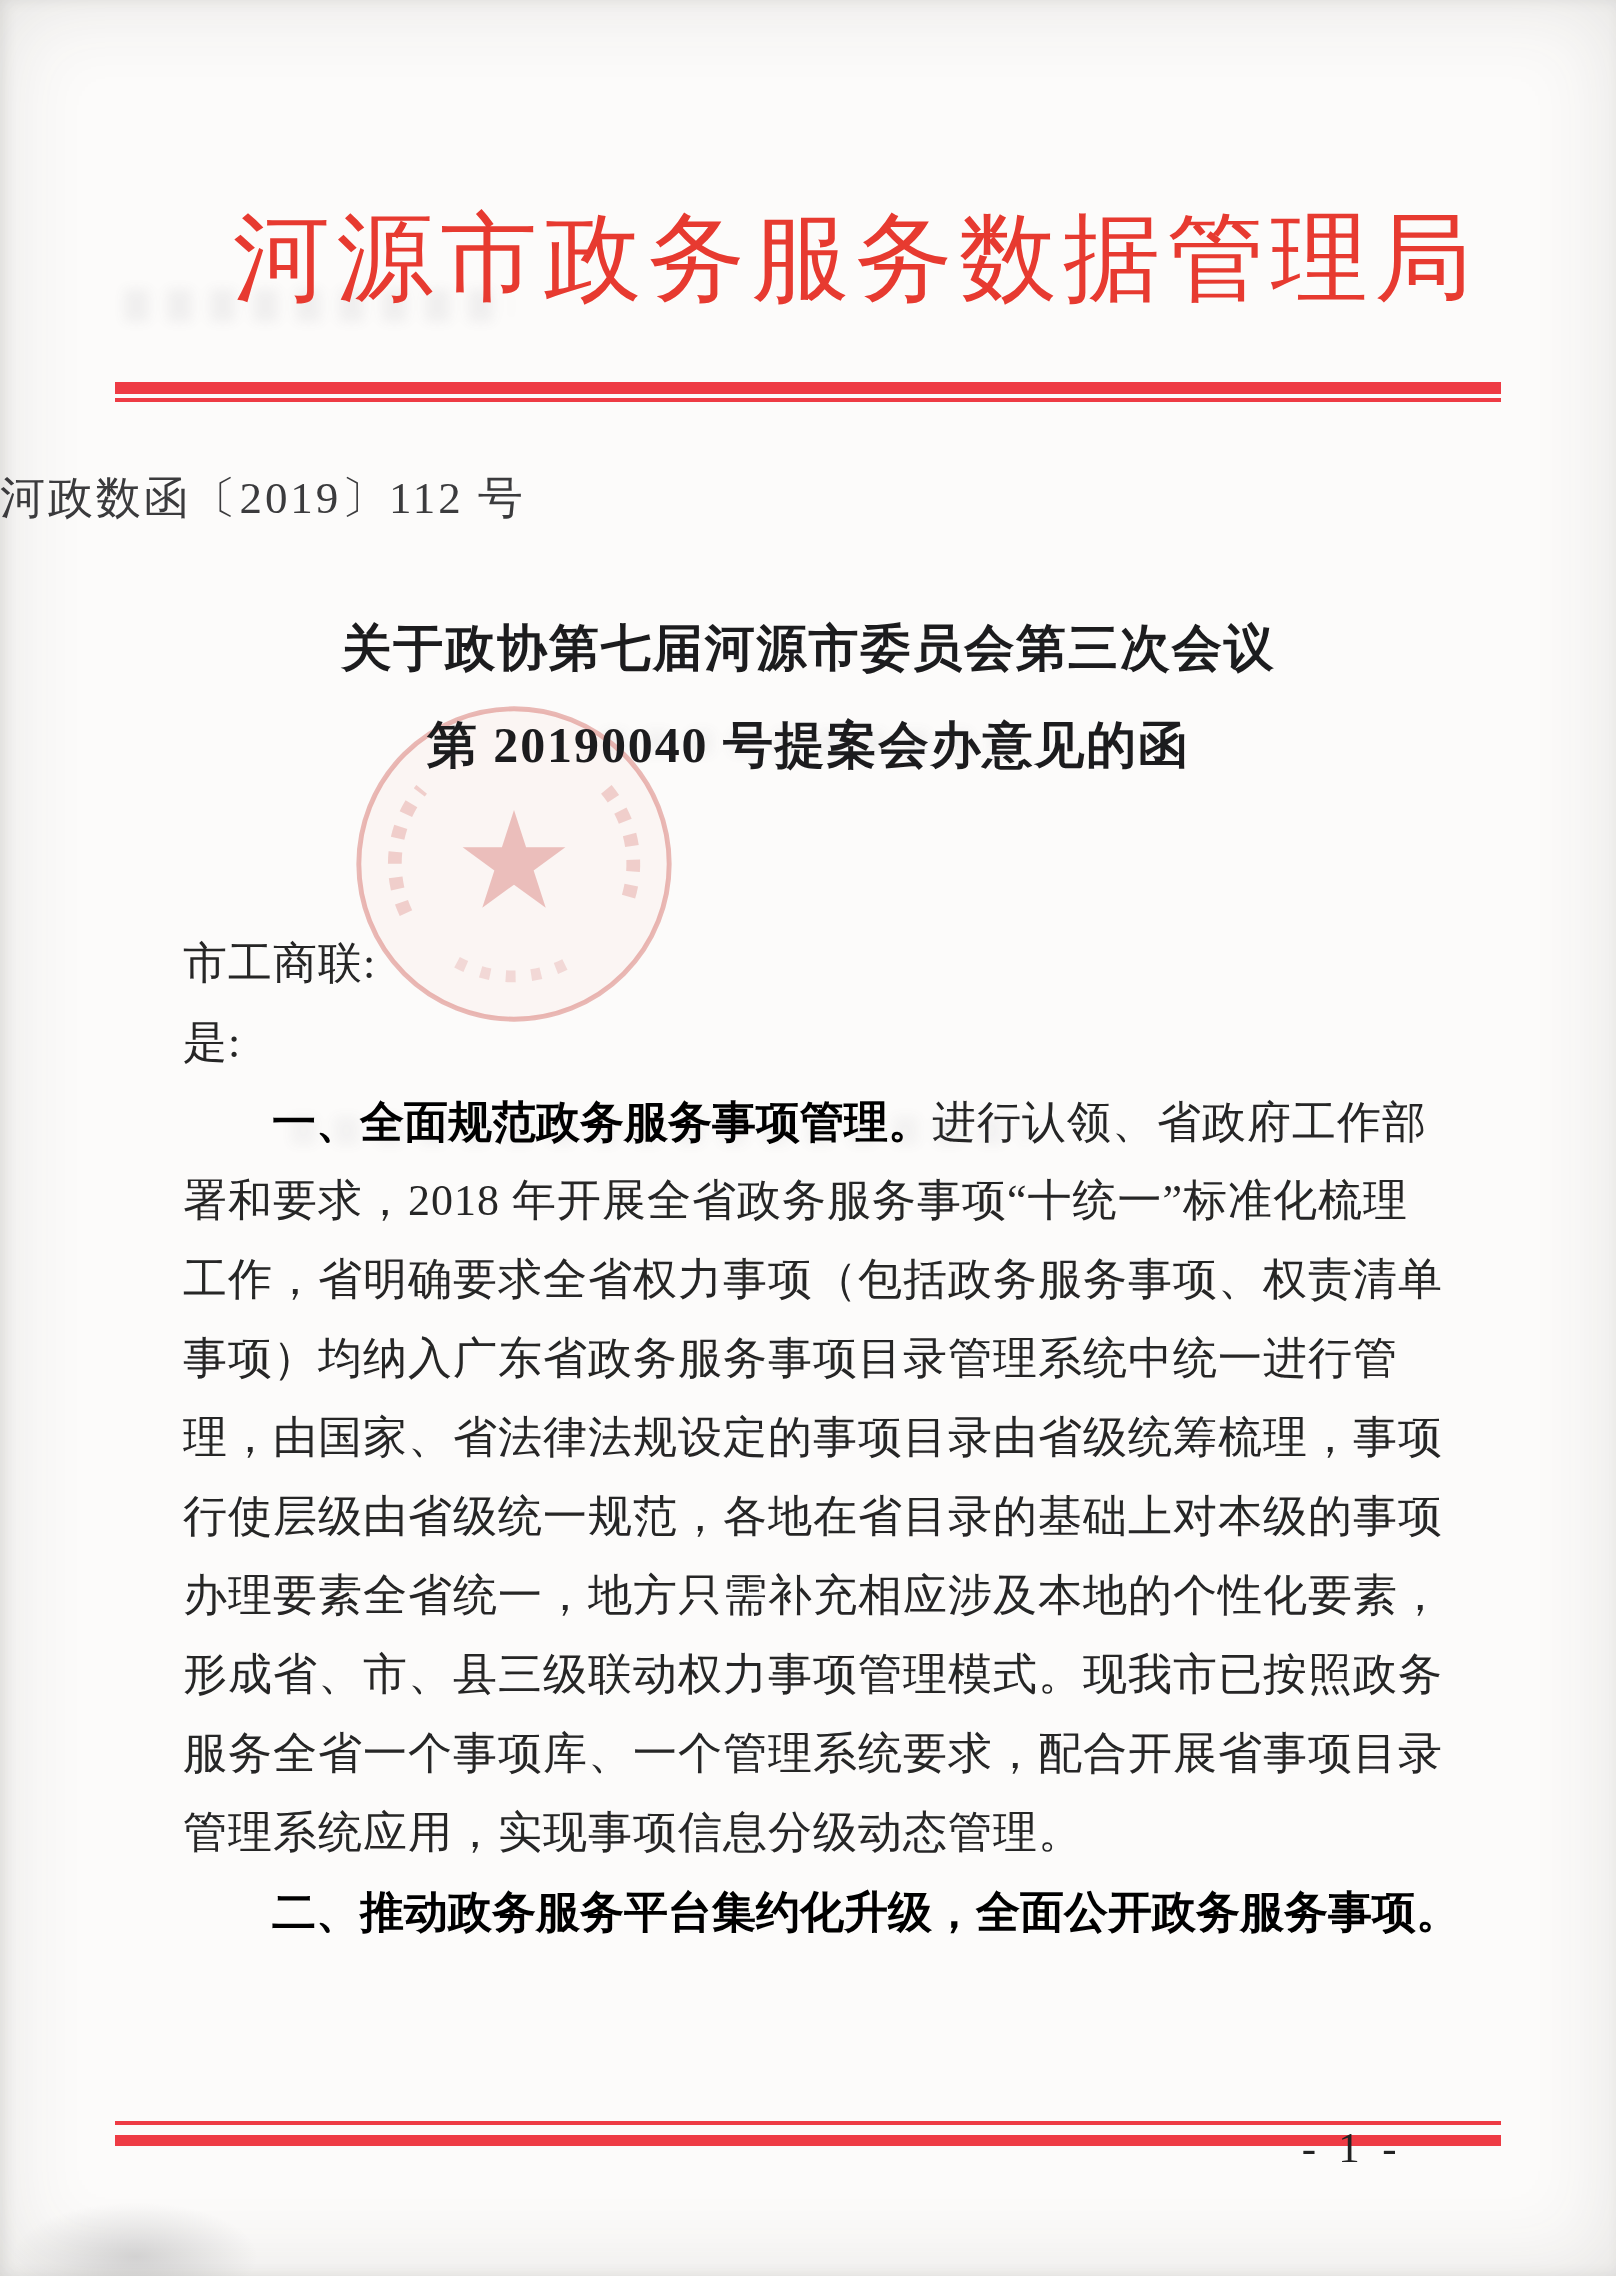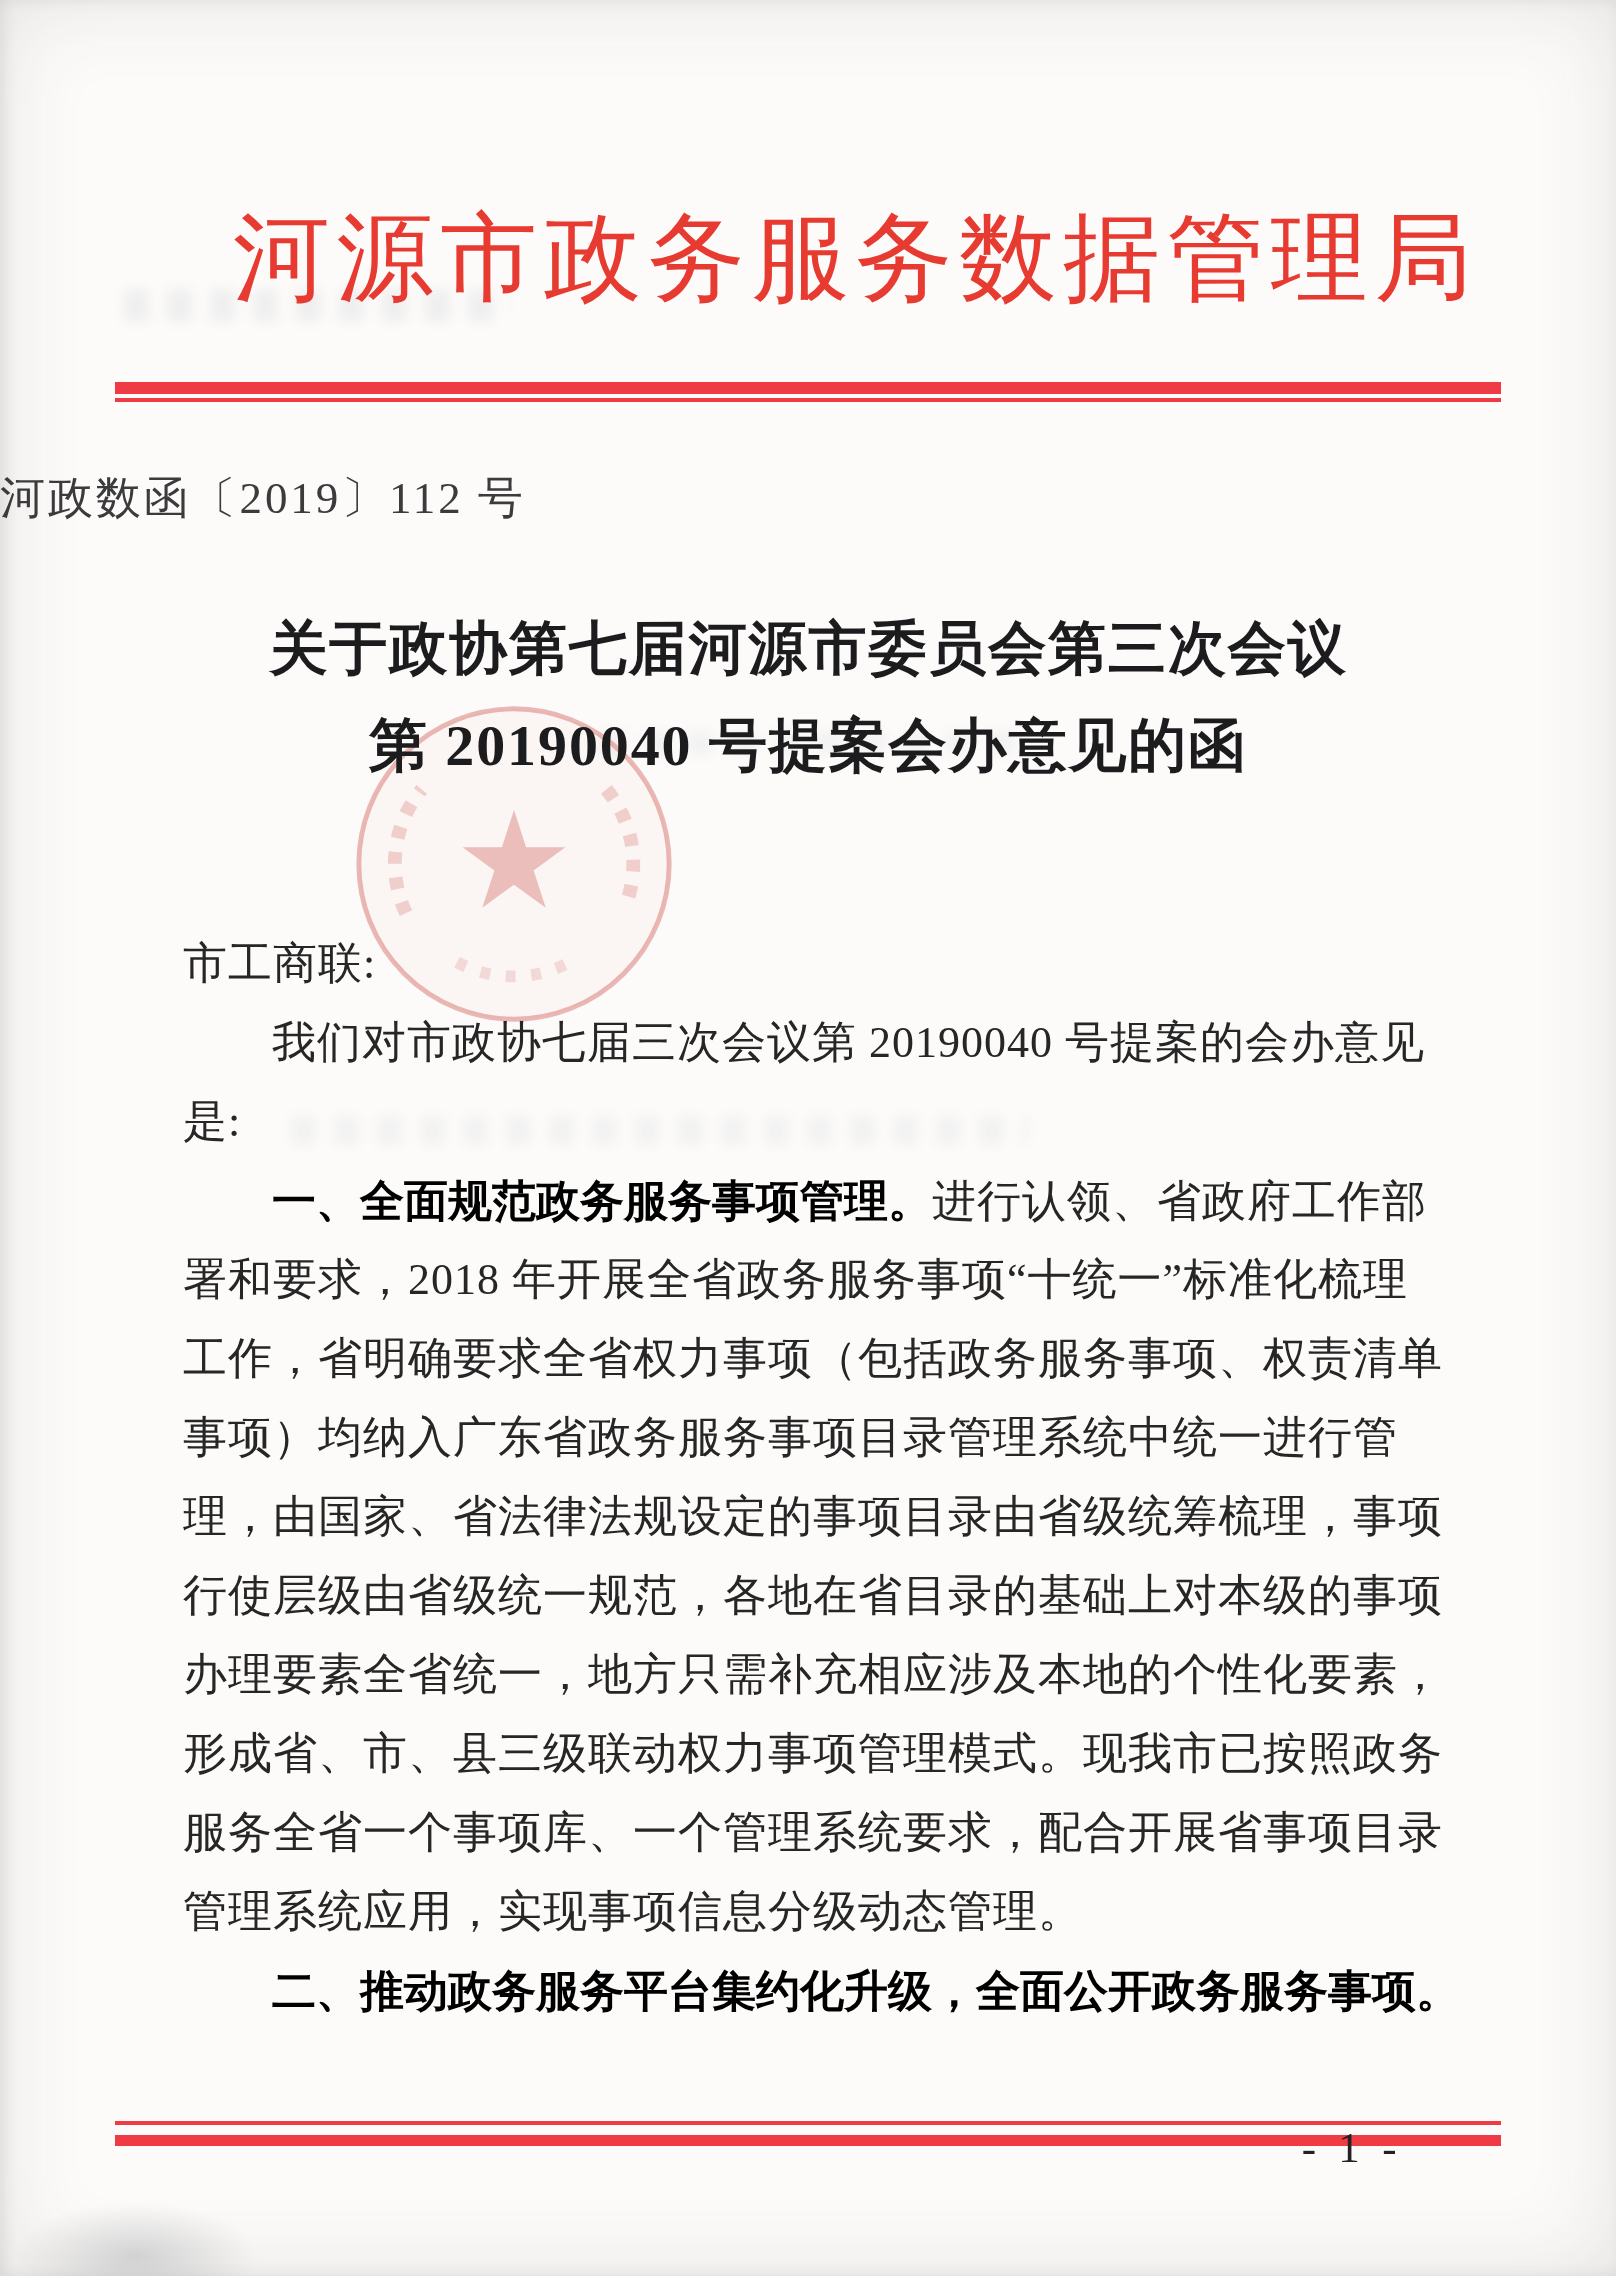--- a/index.html
+++ b/index.html
@@ -42,21 +42,21 @@
 
   .doc-number{
     position:absolute;top:468px;left:0;width:1407px;
     text-align:left;white-space:nowrap;
     font-size:45px;color:#3b3b3d;letter-spacing:2.9px;
   }
 
   .doc-title{
     position:absolute;top:600px;left:0;width:100%;
     text-align:center;
-    font-size:58px;line-height:97px;font-weight:700;
+    font-size:50px;line-height:97px;font-weight:700;
     color:#1c1c1e;letter-spacing:1.9px;white-space:nowrap;
     z-index:2;
   }
 
   .seal{position:absolute;left:349px;top:699px;width:330px;height:330px;z-index:1;pointer-events:none;}
 
   .letter-body{
     position:absolute;top:924px;left:163px;width:1329px;
     font-size:44px;color:#262626;letter-spacing:1px;
     z-index:2;
@@ -111,21 +111,20 @@
     <path d="M58,218 A118,118 0 0 1 74,92" fill="none" stroke="rgba(207,90,84,0.25)" stroke-width="14" stroke-dasharray="12 14"></path>
     <path d="M262,92 A118,118 0 0 1 280,214" fill="none" stroke="rgba(207,90,84,0.25)" stroke-width="14" stroke-dasharray="12 14"></path>
     <path d="M110,268 A120,120 0 0 0 228,266" fill="none" stroke="rgba(207,90,84,0.18)" stroke-width="12" stroke-dasharray="10 16"></path>
   </svg>
 
   <div class="letter-body">
     <div class="body-line">
       <span class="seg">市工商联:</span>
     </div>
     <div id="body-paragraphs">
-        <div class="body-line indent"><span class="seg">我们对市政协七届三次会议第 20190040 号提案的会办意见</span></div>
         <div class="body-line"><span class="seg">是:</span></div>
         <div class="body-line indent"><span class="seg bold">一、全面规范政务服务事项管理。</span><span class="seg">进行认领、省政府工作部</span></div>
         <div class="body-line"><span class="seg">署和要求，2018 年开展全省政务服务事项“十统一”标准化梳理</span></div>
         <div class="body-line"><span class="seg">工作，省明确要求全省权力事项（包括政务服务事项、权责清单</span></div>
         <div class="body-line"><span class="seg">事项）均纳入广东省政务服务事项目录管理系统中统一进行管</span></div>
         <div class="body-line"><span class="seg">理，由国家、省法律法规设定的事项目录由省级统筹梳理，事项</span></div>
         <div class="body-line"><span class="seg">行使层级由省级统一规范，各地在省目录的基础上对本级的事项</span></div>
         <div class="body-line"><span class="seg">办理要素全省统一，地方只需补充相应涉及本地的个性化要素，</span></div>
         <div class="body-line"><span class="seg">形成省、市、县三级联动权力事项管理模式。现我市已按照政务</span></div>
         <div class="body-line"><span class="seg">服务全省一个事项库、一个管理系统要求，配合开展省事项目录</span></div>

